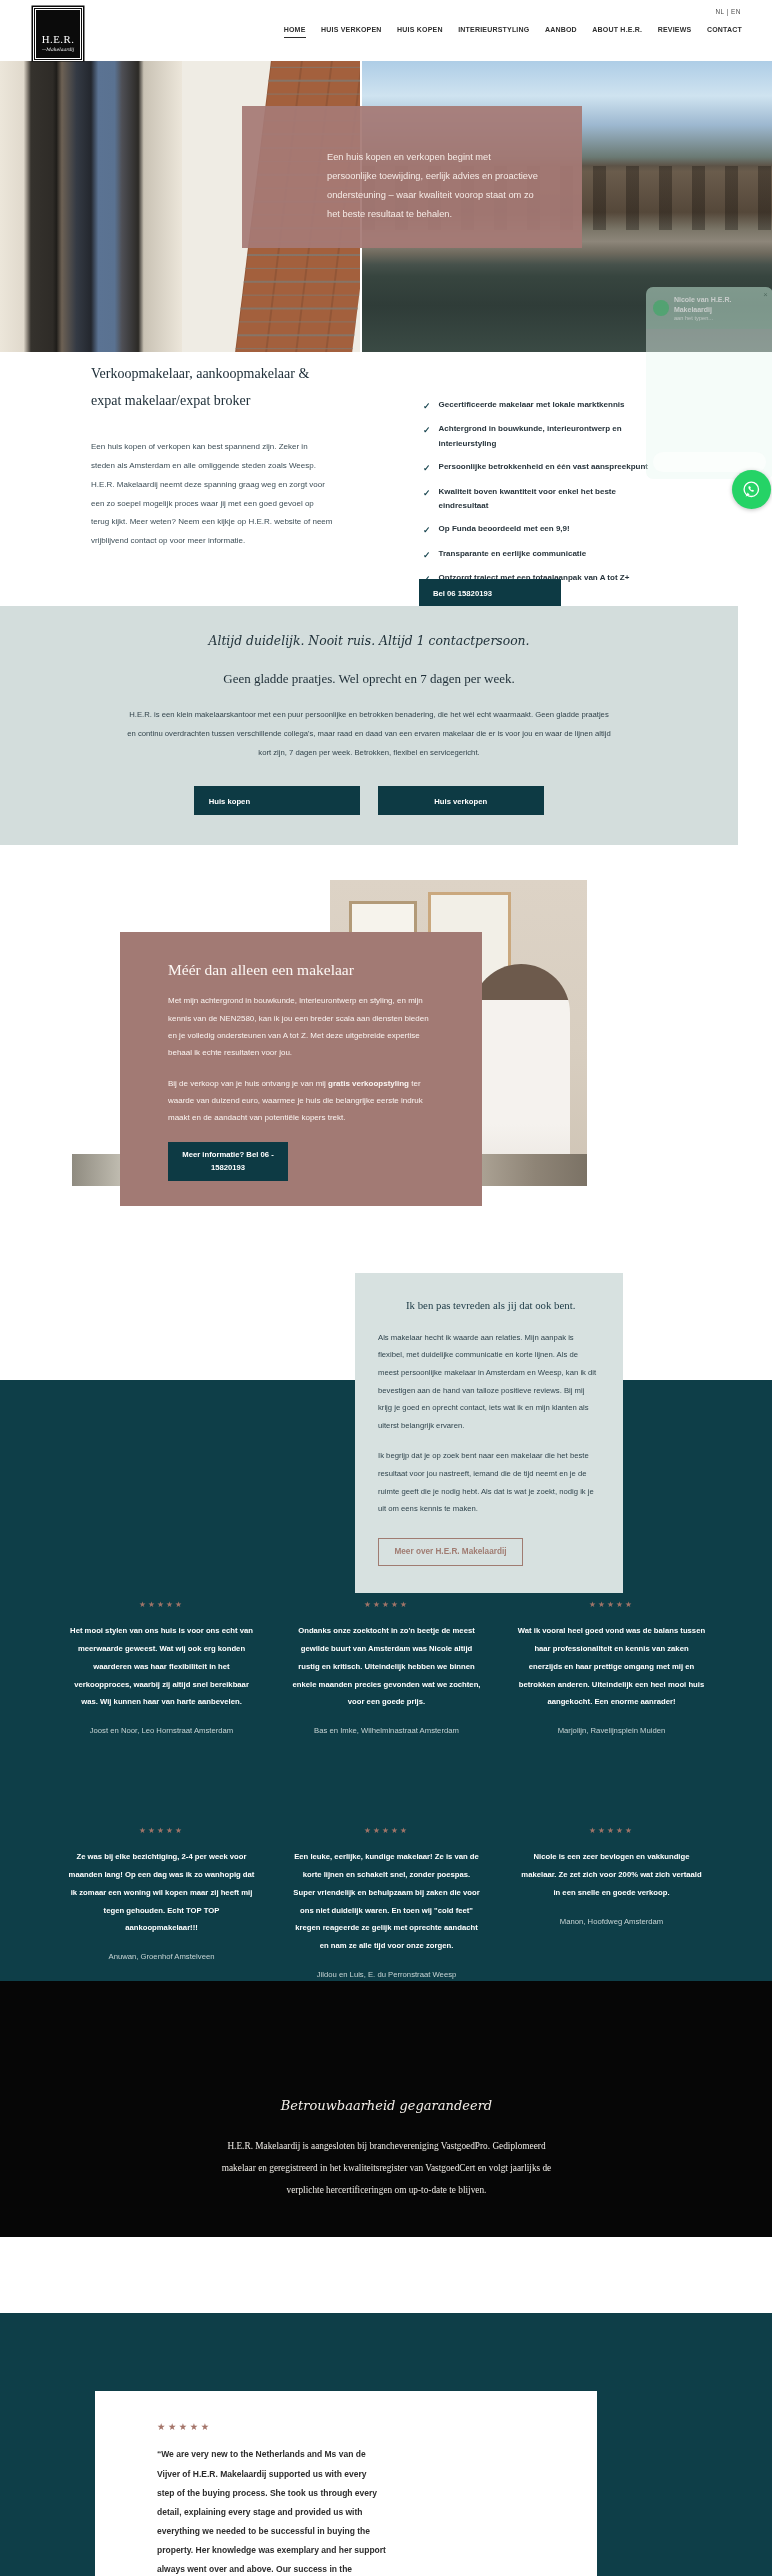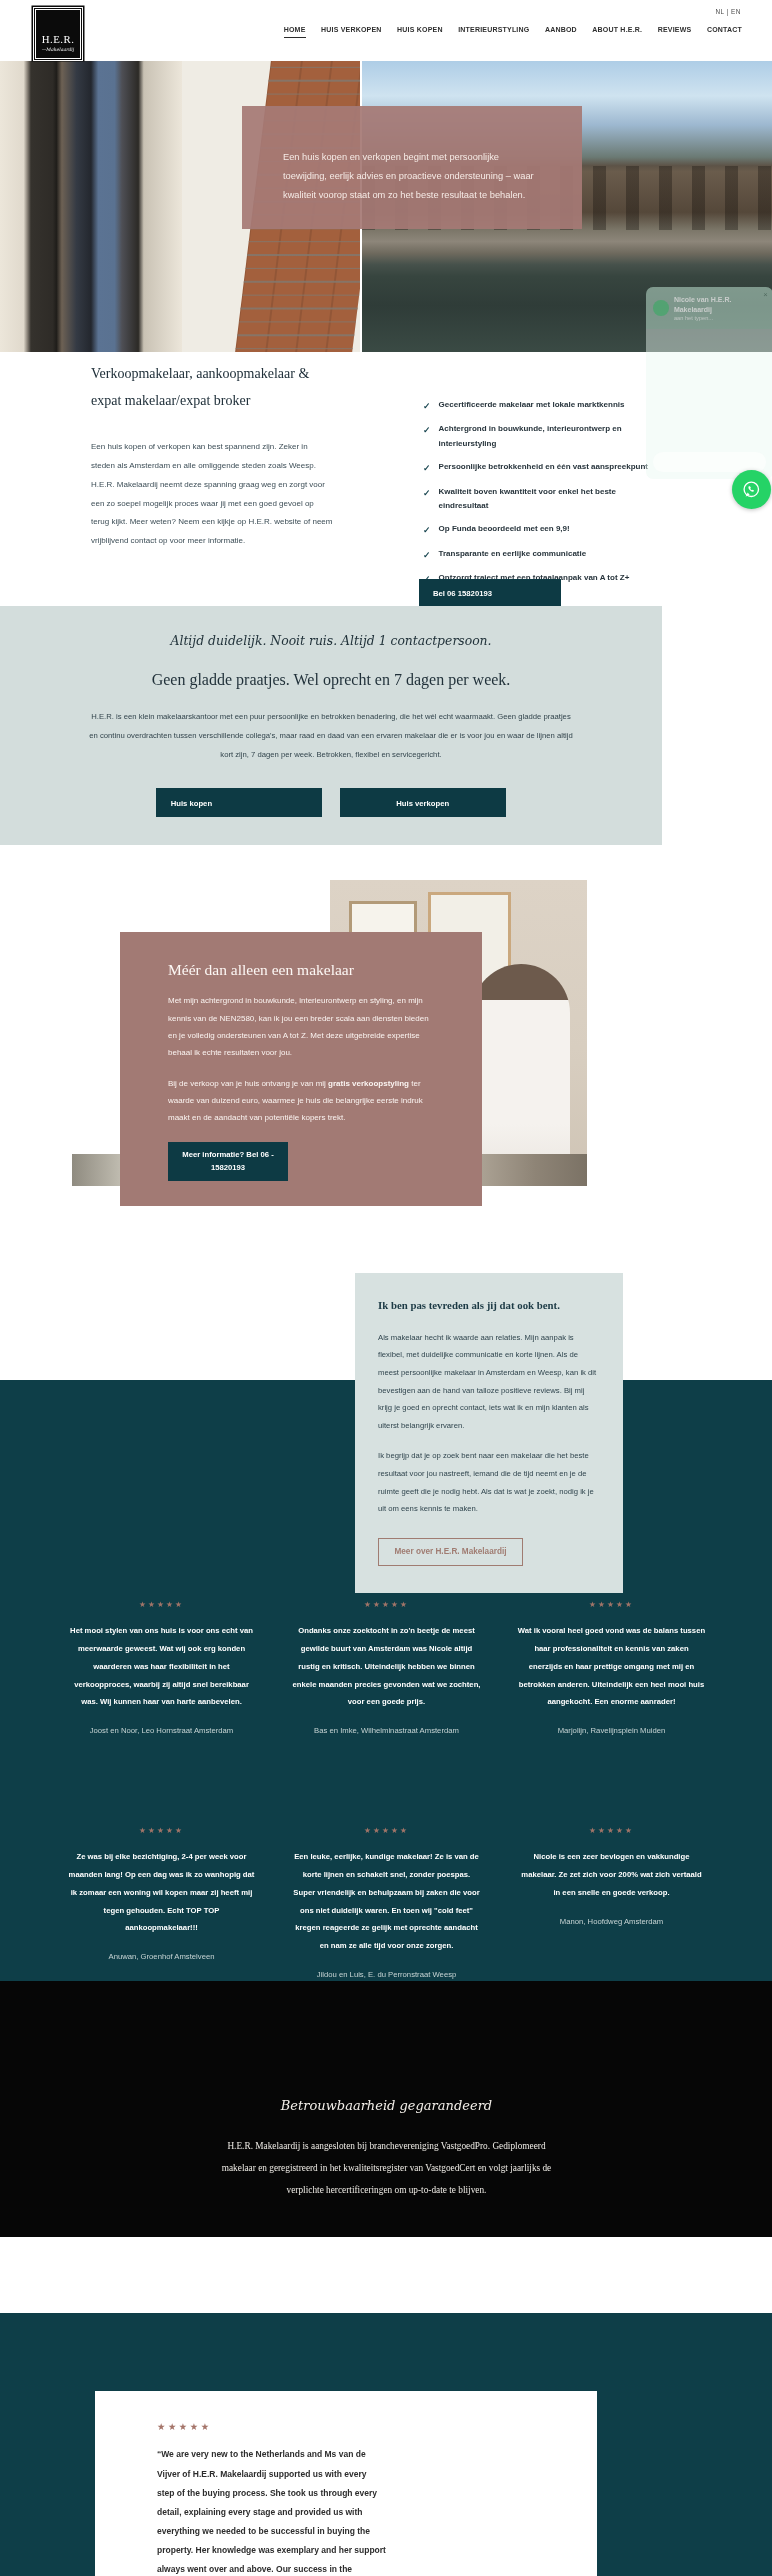--- a/index.html
+++ b/index.html
@@ -30,40 +30,40 @@
   .ph-brick::after{content:"";position:absolute;top:-10.3px;bottom:-10.3px;left:40%;right:-10.3px;
       background:repeating-linear-gradient(0deg,rgba(130,120,110,.85) 0 1.5px,rgba(0,0,0,0) 1.5px 13.4px),
                  repeating-linear-gradient(90deg,rgba(0,0,0,.10) 0 1.5px,rgba(0,0,0,0) 1.5px 30px),#a3603d;
       transform:skewX(-7deg);}
   .ph-canal{left:362px;width:411px;background:linear-gradient(180deg,#aecde6 0%,#cfe3f0 12%,#9db8d0 22%,#6b7a74 33%,#5d5347 36%,#6a5c4c 38%,#55483a 52%,#7b7668 58%,#8d867a 62%,#6f6a5e 66%,#46514b 70%,#37453f 74%,#2f3c38 84%,#3a4a44 100%);}
   .ph-canal::after{content:"";position:absolute;top:36%;left:0;right:0;height:22%;
       background:repeating-linear-gradient(90deg,rgba(20,16,12,.35) 0 13.4px,rgba(0,0,0,0) 13.4px 33px);}
   .hero-box{position:absolute;left:242px;top:106px;width:340px;background:rgba(166,122,117,.93);
       padding:21.6px 41px 24px 41px;box-sizing:border-box;z-index:5;}
   .hero-title{color:#fdf7f3;font-size:19.6px;line-height:1.5;font-weight:400;}
-  .hero-body{color:#f6ebe6;font-size:9.3px;line-height:2.05;margin-top:20.6px;}
+  .hero-body{color:#f6ebe6;font-size:9.3px;line-height:2.05;margin-top:20.6px;margin-left:44px;}
 
   
   .intro-left{position:absolute;left:91px;top:361px;width:242px;}
   .intro-h{font-size:14px;line-height:1.9;color:#20303a;font-weight:400;}
   .intro-p{margin-top:24px;font-size:8px;line-height:2.35;color:#3d4e57;}
   .checklist{position:absolute;left:423px;top:398px;width:237px;list-style:none;margin:0;padding:0;}
   .checklist li{display:flex;gap:8.2px;margin-bottom:8.2px;font-size:8px;font-weight:bold;
       color:#27343c;line-height:1.85;}
   .check{color:#16444e;font-weight:bold;font-size:8.8px;flex:0 0 auto;}
   .btn{display:inline-block;background:#0d3a44;color:#fff;font-weight:bold;font-size:7.7px;
       border:none;cursor:pointer;box-sizing:border-box;}
   .bel-btn{position:absolute;left:419px;top:579px;width:142px;height:30px;text-align:left;
       padding:0 0 0 14px;line-height:30px;}
 
   
-  .usp{position:absolute;top:606px;left:0;width:662px;height:239px;background:#d3dddc;
+  .usp{position:absolute;top:606px;left:0;width:738px;height:239px;background:#d3dddc;
       text-align:center;box-sizing:border-box;padding-top:27px;color:#22333b;}
   .usp-script{font-size:12.4px;color:#22333b;}
-  .usp-h{font-size:16px;margin-top:23px;font-weight:400;color:#1f2f38;}
+  .usp-h{font-size:13px;margin-top:23px;font-weight:400;color:#1f2f38;}
   .usp-p{margin:17.5px auto 0;max-width:484px;font-size:7.7px;line-height:2.5;color:#33454d;}
   .usp-btns{display:flex;justify-content:center;gap:17.5px;margin-top:24px;}
   .usp-btn{width:166px;height:29px;line-height:29px;}
   .usp-btn.left{text-align:left;padding-left:14.4px;}
   .usp-btn.mid{text-align:center;}
 
   
   .ph-gallery{position:absolute;left:330px;top:880px;width:257px;height:306px;
       background:linear-gradient(180deg,#ddd3c6 0%,#d8cec0 55%,#cfc4b5 100%);overflow:hidden;}
   .frame1{position:absolute;left:18.5px;top:20.6px;width:62px;height:77px;background:#f6f3ec;border:3.6px solid #b29a78;}
@@ -77,21 +77,21 @@
   .more-btn{margin-top:15.5px;width:120px;padding:6.7px 11.3px;line-height:1.7;text-align:center;}
 
   
   .ph-desk{position:absolute;left:72px;top:1154px;width:515px;height:32px;
       background:linear-gradient(90deg,#8f8b80 0%,#cdc9bd 12%,#efece3 30%,#f7f4ec 45%,#ded7c9 60%,#b7aea0 75%,#8e8476 90%,#7b7265 100%);}
 
   
   .teal1{position:absolute;top:1380px;left:0;width:773px;height:601px;background:#0e3e48;}
   .sat-box{position:absolute;left:355px;top:1273px;width:268px;background:#d7e1e0;z-index:7;
       box-sizing:border-box;padding:26px 23px 27px 23px;}
-  .sat-h{font-size:10.8px;font-weight:700;color:#1c3a45;}
+  .sat-h{font-size:10.8px;font-weight:400;color:#1c3a45;margin-left:28px;}
   .sat-p{margin-top:17.5px;font-size:7.7px;line-height:2.3;color:#30454e;}
   .sat-p2{margin-top:12.4px;}
   .sat-btn{margin-top:19.6px;display:inline-block;background:none;border:0.5px solid #a07c72;color:#a07c72;
       font-weight:bold;font-size:8.2px;padding:8.8px 15.5px;cursor:pointer;}
   .reviews{position:absolute;left:67px;width:639px;display:grid;grid-template-columns:repeat(3,1fr);
       gap:36px;text-align:center;z-index:8;}
   .rev1{top:1600px;} .rev2{top:1826px;}
   .stars{color:#a07468;font-size:7.7px;letter-spacing:2.1px;}
   .rev-text{margin-top:13.4px;font-size:7.7px;font-weight:bold;color:#ffffff;line-height:2.3;}
   .rev-name{margin-top:15.5px;font-size:7.7px;color:#c7d4d4;}

